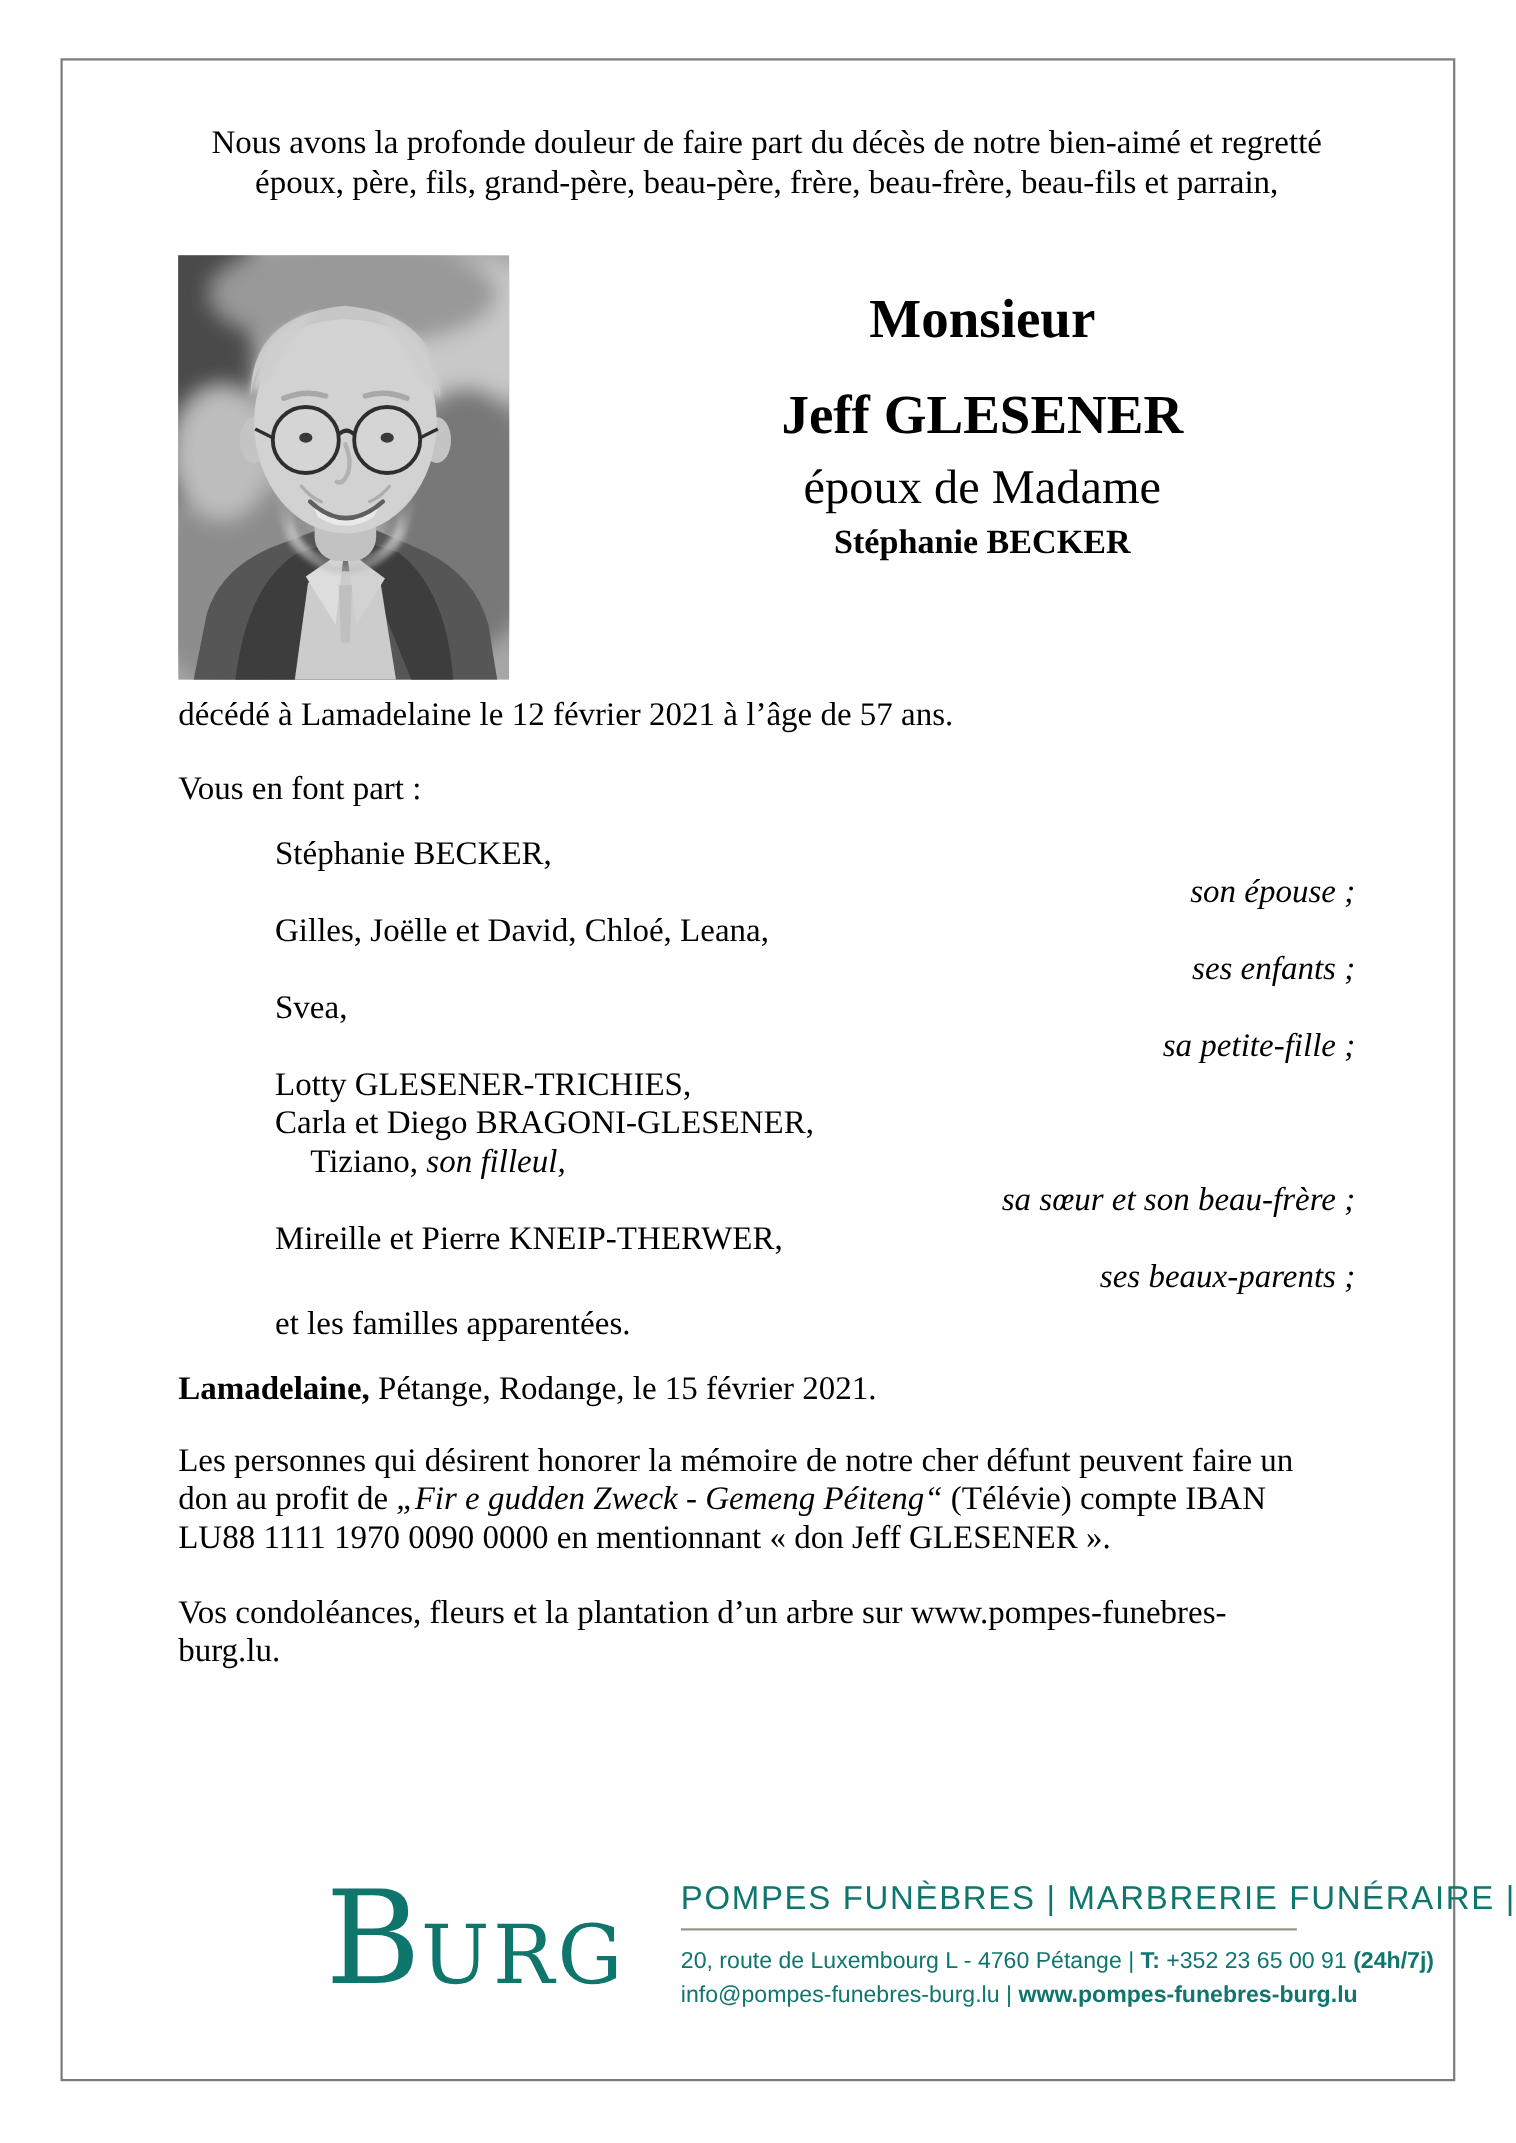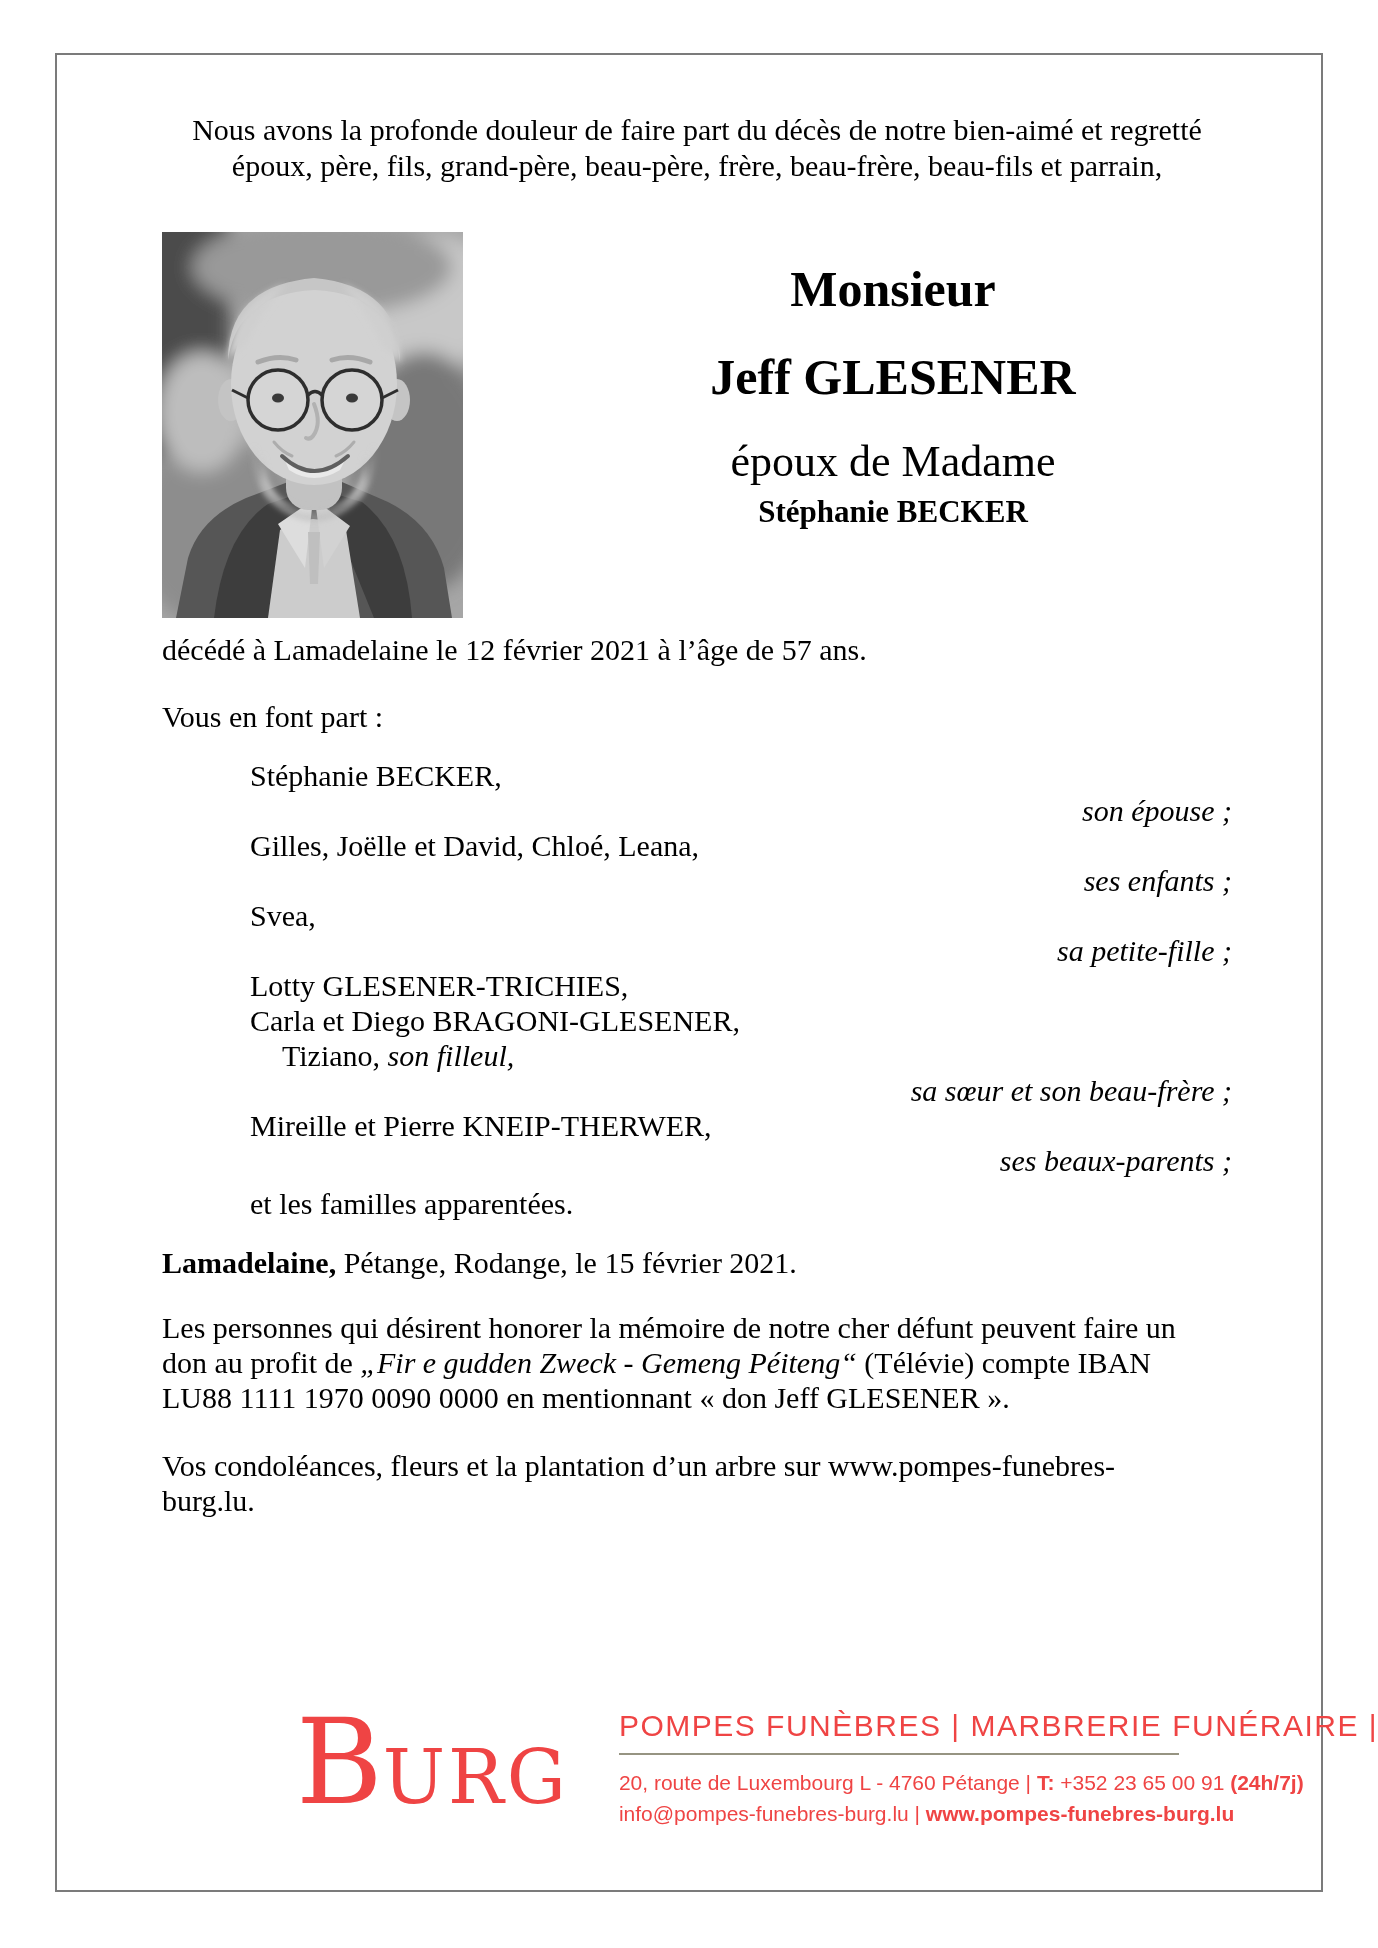--- a/index.html
+++ b/index.html
@@ -14,21 +14,21 @@
   }
   .intro {
     position:absolute; left:162px; top:112px; width:1070px;
     font-size:30px; line-height:36px; text-align:center; white-space:pre-line;
   }
   .photo-wrap { position:absolute; left:162px; top:232px; width:301px; height:386px; }
   .photo-wrap svg { display:block; width:301px; height:386px; }
 
   .title-block { position:absolute; left:463px; top:258px; width:860px; text-align:center; }
   .t-salutation { font-size:50px; line-height:62px; font-weight:bold; margin:0 0 26px 0; }
-  .t-name       { font-size:50px; line-height:62px; font-weight:bold; margin:0 0 33px 0; }
+  .t-name       { font-size:50px; line-height:62px; font-weight:bold; margin:0 0 14px 0; }
   .t-spouse-pre { font-size:44px; line-height:42px; font-weight:normal; margin:0 0 6px 0; }
   .t-spouse     { font-size:31px; line-height:46px; font-weight:bold; margin:0; }
 
   .body-col { position:absolute; left:162px; top:632px; width:1070px; font-size:30px; line-height:35px; }
   .body-col p { margin:0; }
   .p-deceased { margin-bottom:32px !important; }
   .p-funeral  { margin-bottom:28px !important; white-space:pre-line; }
   .p-announce { margin-bottom:24px !important; }
   .fam-name   { padding-left:88px; }
   .fam-name2  { padding-left:120px; }
@@ -36,21 +36,21 @@
   .p-families { padding-left:88px; margin-top:8px !important; margin-bottom:24px !important; }
   .p-date     { margin-bottom:30px !important; }
   .p-donation { margin-bottom:33px !important; white-space:pre-line; }
   .p-condol   { white-space:pre-line; }
   .bold { font-weight:bold; }
   .ital { font-style:italic; }
 
   .footer {
     position:absolute; left:296px; top:1706px; width:800px;
     display:flex; align-items:flex-start; gap:50px;
-    color:#ef4444; font-family:"Liberation Sans","DejaVu Sans",sans-serif;
+    color:#0f766e; font-family:"Liberation Sans","DejaVu Sans",sans-serif;
   }
   .logo { white-space:nowrap; line-height:1; margin-top:2px; }
   .logo-b   { font-family:"DejaVu Serif",serif; font-size:118px; line-height:0.92; }
   .logo-rest{ font-family:"DejaVu Serif",serif; font-size:74px; letter-spacing:3px; }
   .f-text { width:560px; padding-top:6px; }
   .f-tagline { font-size:30px; letter-spacing:1.5px; line-height:28px; white-space:nowrap; }
   .f-rule { height:2px; background:#969482; margin:13px 0 14px 0; border:none; }
   .f-line { font-size:21px; line-height:27px; white-space:nowrap; }
   .f-line + .f-line { margin-top:4px; }
 </style>

